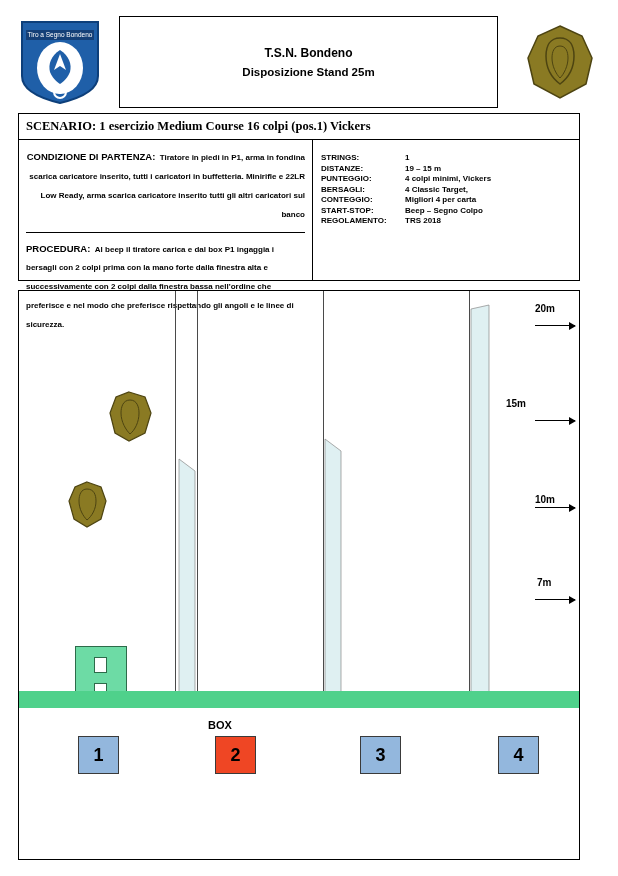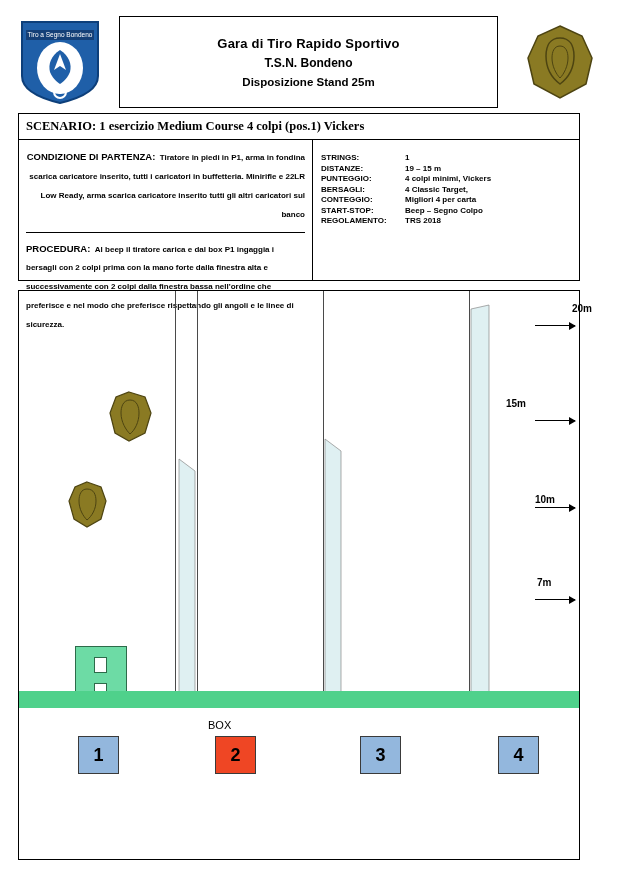--- a/index.html
+++ b/index.html
@@ -212,21 +212,21 @@
     border-top: 4px solid transparent;
     border-bottom: 4px solid transparent;
   }
 
   
   .box-caption {
     position: absolute;
     left: 208px;
     top: 719px;
     font-size: 11px;
-    font-weight: normal;
+    font-weight: bold;
   }
   .pos-num {
     position: absolute;
     top: 736px;
     width: 41px;
     height: 38px;
     border: 1px solid #3a3a3a;
     box-sizing: border-box;
     display: flex;
     align-items: center;
@@ -252,35 +252,34 @@
       <text x="42" y="19" font-family="Liberation Sans, sans-serif" font-size="6.5" fill="#ffffff" text-anchor="middle">Tiro a Segno Bondeno</text>
       <ellipse cx="42" cy="50" rx="23" ry="26" fill="#ffffff"></ellipse>
       <path d="M42 32 C33 38 30 46 32 54 C35 62 42 66 42 66 C42 66 49 62 52 54 C54 46 51 38 42 32 Z" fill="#1f5fa8"></path>
       <path d="M42 36 L36 52 L42 48 L48 52 Z" fill="#ffffff"></path>
       <circle cx="42" cy="74" r="6" fill="none" stroke="#ffffff" stroke-width="2"></circle>
       <circle cx="42" cy="74" r="2" fill="#ffffff"></circle>
     </svg>
   </div>
 
   <div class="header-box">
-    <div class="header-line1">Gara di Tiro Rapido Sportivo</div>
     <div class="header-line2">T.S.N. Bondeno</div>
     <div class="header-line3">Disposizione Stand 25m</div>
   </div>
 
   <div class="target-top">
     <svg width="80" height="80" viewBox="0 0 80 80">
       <path d="M40 4 L62 14 L72 36 L66 62 L40 76 L14 62 L8 36 L18 14 Z" fill="#8a7a23" stroke="#4d4411" stroke-width="1.5"></path>
       <path d="M40 16 C30 16 26 24 26 34 C26 46 32 56 40 62 C48 56 54 46 54 34 C54 24 50 16 40 16 Z" fill="none" stroke="#4d4411" stroke-width="1.5"></path>
       <path d="M40 24 C34 24 32 30 32 36 C32 44 36 52 40 56 C44 52 48 44 48 36 C48 30 46 24 40 24 Z" fill="none" stroke="#4d4411" stroke-width="1"></path>
     </svg>
   </div>
 
   <div class="info-box">
-    <div class="scenario-row">SCENARIO: 1 esercizio Medium Course 4 colpi (pos.1) Vickers</div>
+    <div class="scenario-row">SCENARIO: 1 esercizio Medium Course 16 colpi (pos.1) Vickers</div>
     <div class="info-cols">
       <div class="info-left">
         <div class="blk cond-wrap">
           <span class="blk-title">CONDIZIONE DI PARTENZA:</span>
           <span class="blk-body">Tiratore in piedi in P1, arma in fondina scarica  caricatore inserito, tutti i caricatori in buffetteria. Minirifle e 22LR Low Ready, arma scarica caricatore inserito tutti gli altri caricatori sul banco</span>
         </div>
         <div class="blk proc-wrap">
           <span class="blk-title">PROCEDURA:</span>
           <span class="blk-body">Al beep il tiratore carica e dal box P1 ingaggia i bersagli con 2 colpi prima con la mano forte dalla finestra alta e successivamente con 2 colpi dalla finestra bassa nell'ordine che preferisce e nel modo che preferisce rispettando gli angoli e le linee di sicurezza.</span>
         </div>
@@ -346,21 +345,21 @@
       </svg>
 
       <div class="box-p1">
         <div class="win win1"></div>
         <div class="win win2"></div>
       </div>
 
       <div class="firing-line"></div>
     </div>
 
-    <div class="dist-label" style="left:516px; top:12px;margin-left:37px;">20m</div>
+    <div class="dist-label" style="left:516px; top:12px;">20m</div>
     <div class="dist-arrow" style="left:516px; top:34px; width:40px;"></div>
 
     <div class="dist-label" style="left:487px; top:107px;">15m</div>
     <div class="dist-arrow" style="left:516px; top:129px; width:40px;"></div>
 
     <div class="dist-label" style="left:516px; top:203px;">10m</div>
     <div class="dist-arrow" style="left:516px; top:216px; width:40px;"></div>
 
     <div class="dist-label" style="left:518px; top:286px;">7m</div>
     <div class="dist-arrow" style="left:516px; top:308px; width:40px;"></div>

